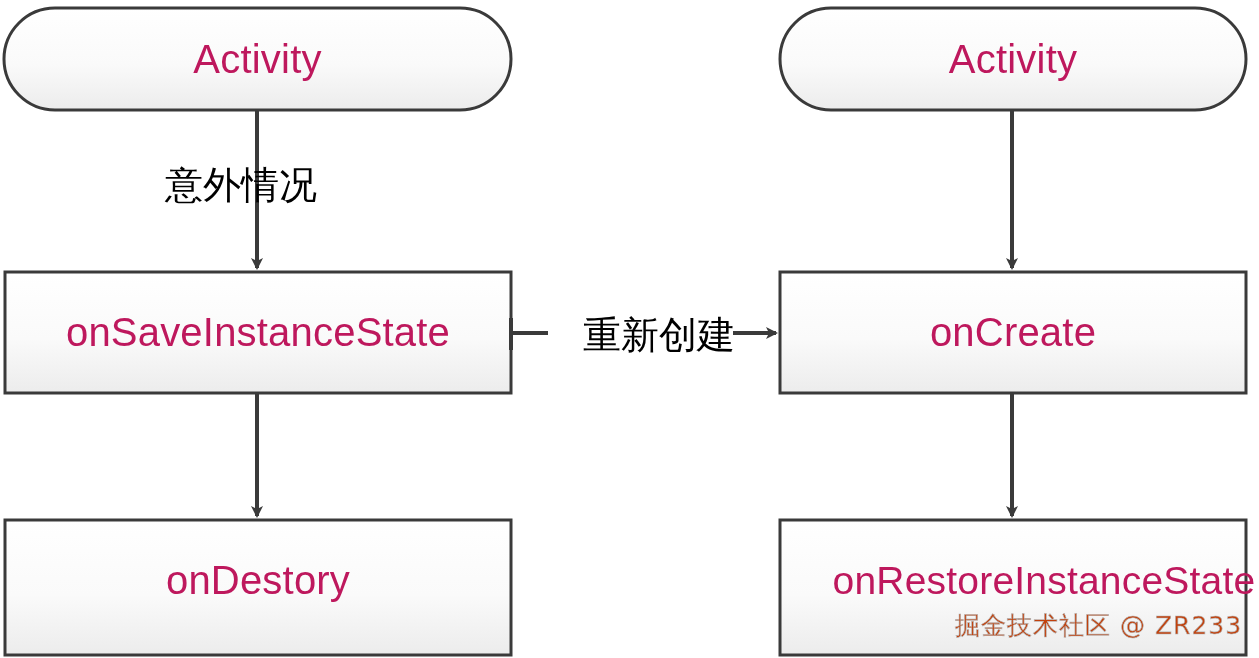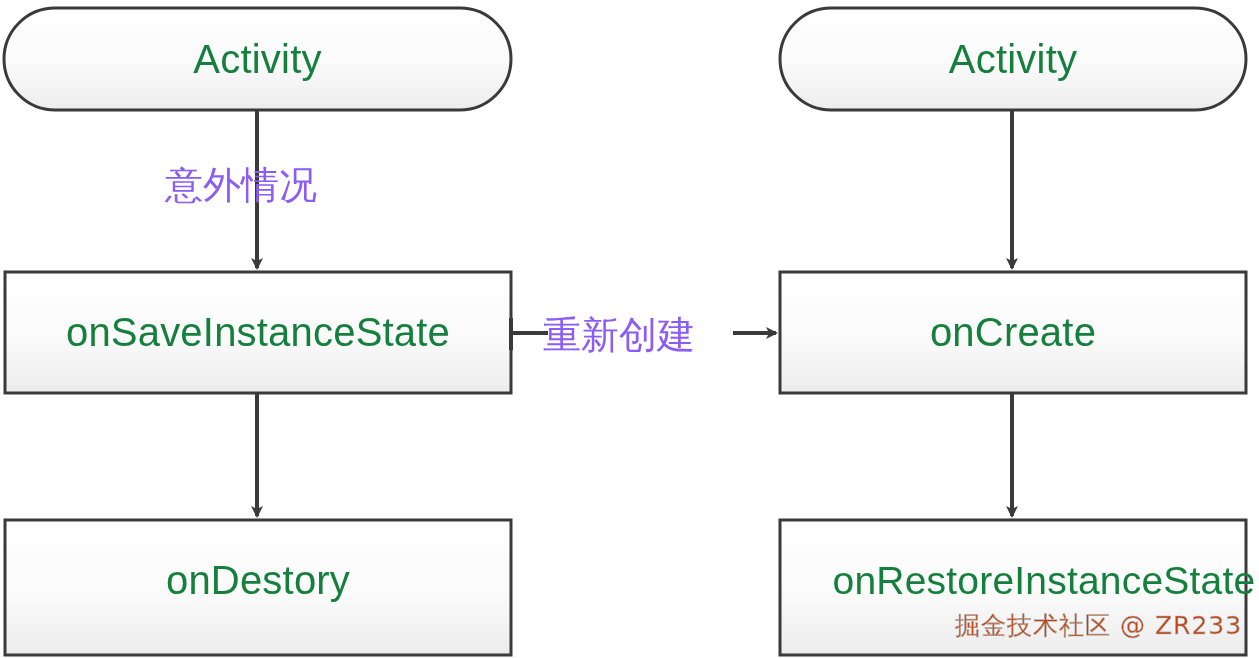--- a/index.html
+++ b/index.html
@@ -23,35 +23,35 @@
     left: 0;
     top: 0;
     width: 1259px;
     height: 658px;
   }
   .node-label {
     position: absolute;
     display: flex;
     align-items: center;
     justify-content: center;
-    color: #15803d;
+    color: #be185d;
     white-space: nowrap;
     pointer-events: none;
   }
   .pill-label {
     font-size: 40px;
     letter-spacing: 0.2px;
   }
   .box-label {
     font-size: 40px;
     letter-spacing: 0.2px;
   }
   .edge-label {
     position: absolute;
-    color: #8b5cf6;
+    color: #000000;
     white-space: nowrap;
     font-size: 38px;
     font-family: "DejaVu Serif", "Liberation Serif", serif;
   }
   .watermark {
     position: absolute;
     font-size: 25px;
     font-family: "DejaVu Sans", "Liberation Sans", sans-serif;
     color: #c2410c;
     white-space: nowrap;
@@ -108,17 +108,17 @@
   <div class="node-label box-label" style="left:5px; top:272px; width:506px; height:121px;">onSaveInstanceState</div>
 
   <div class="node-label pill-label" style="left:780px; top:8px; width:466px; height:102px;">Activity</div>
 
   <div class="node-label box-label" style="left:780px; top:272px; width:466px; height:121px;text-align:right;">onCreate</div>
 
   <div class="node-label box-label" style="left:778px; top:520px; width:532px; height:121px; font-size:39px;">onRestoreInstanceState</div>
 
   <div class="edge-label" style="left:165px; top:160px;">意外情况</div>
 
-  <div class="edge-label" style="left:543px; top:310px;">重新创建</div>
+  <div class="edge-label" style="left:583px; top:310px;">重新创建</div>
 
   <div class="watermark" style="left:955px; top:609px;">掘金技术社区 @ ZR233</div>
 
 </div>
 
 </body></html>

